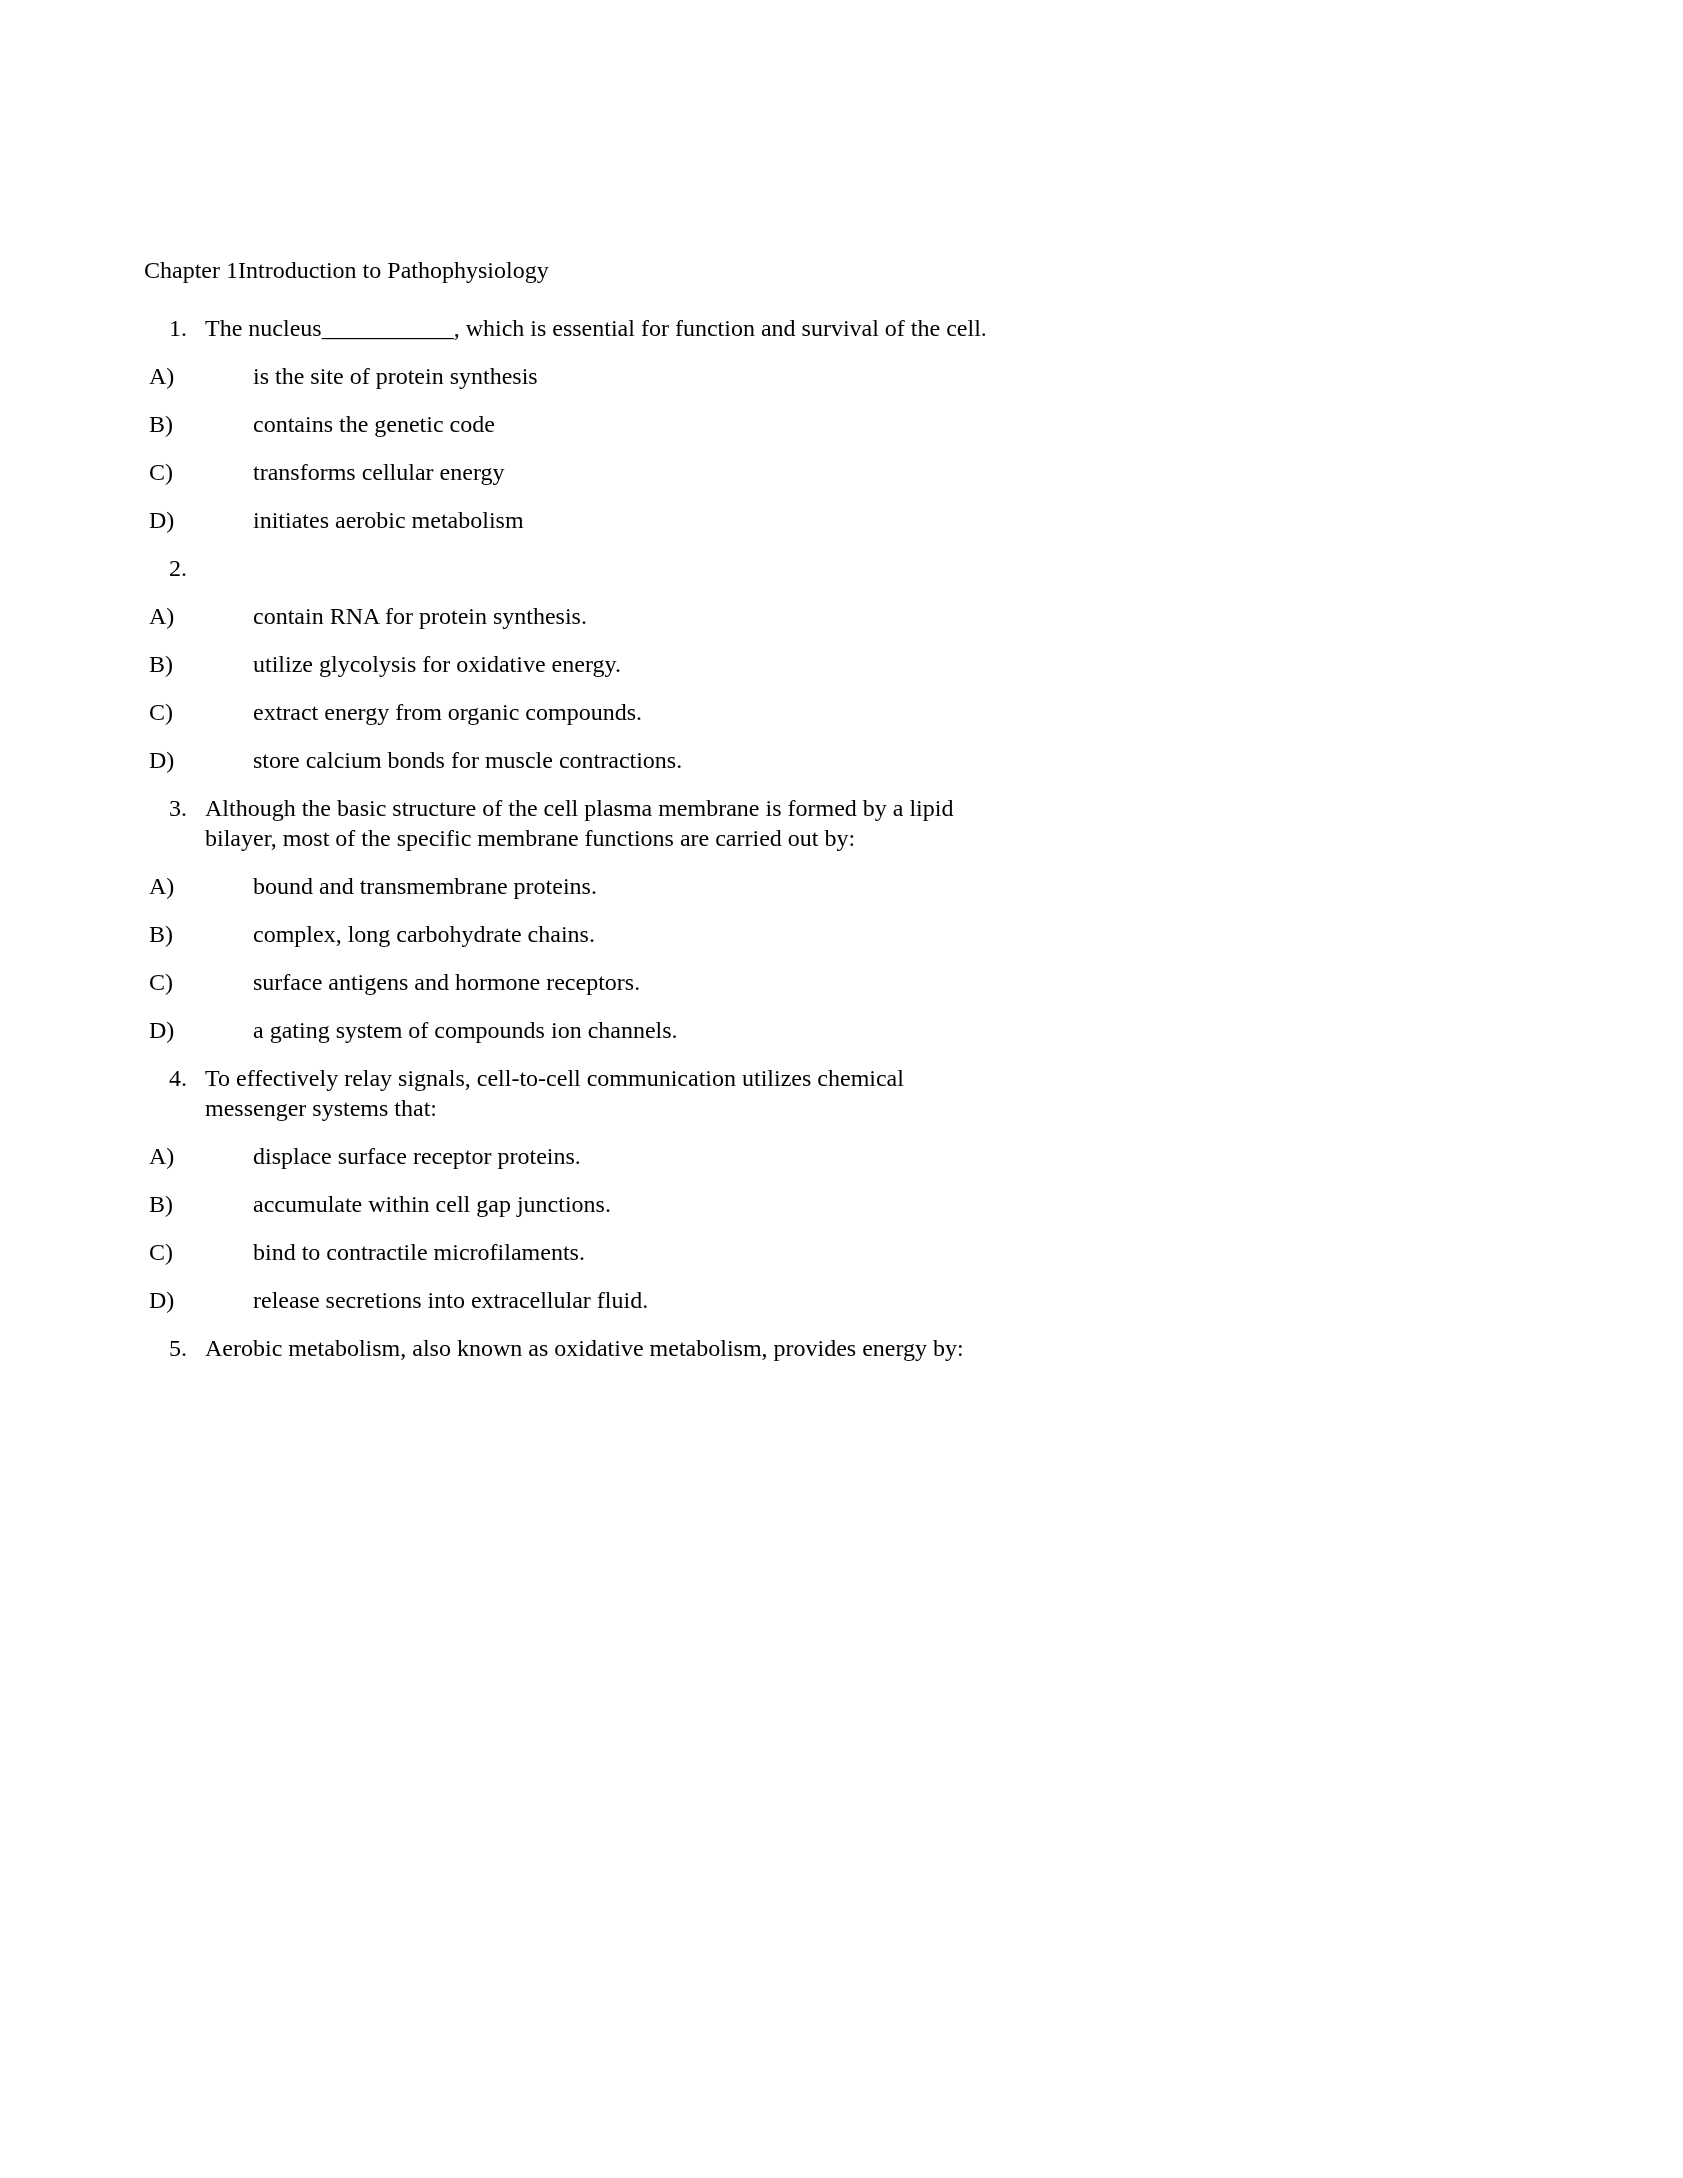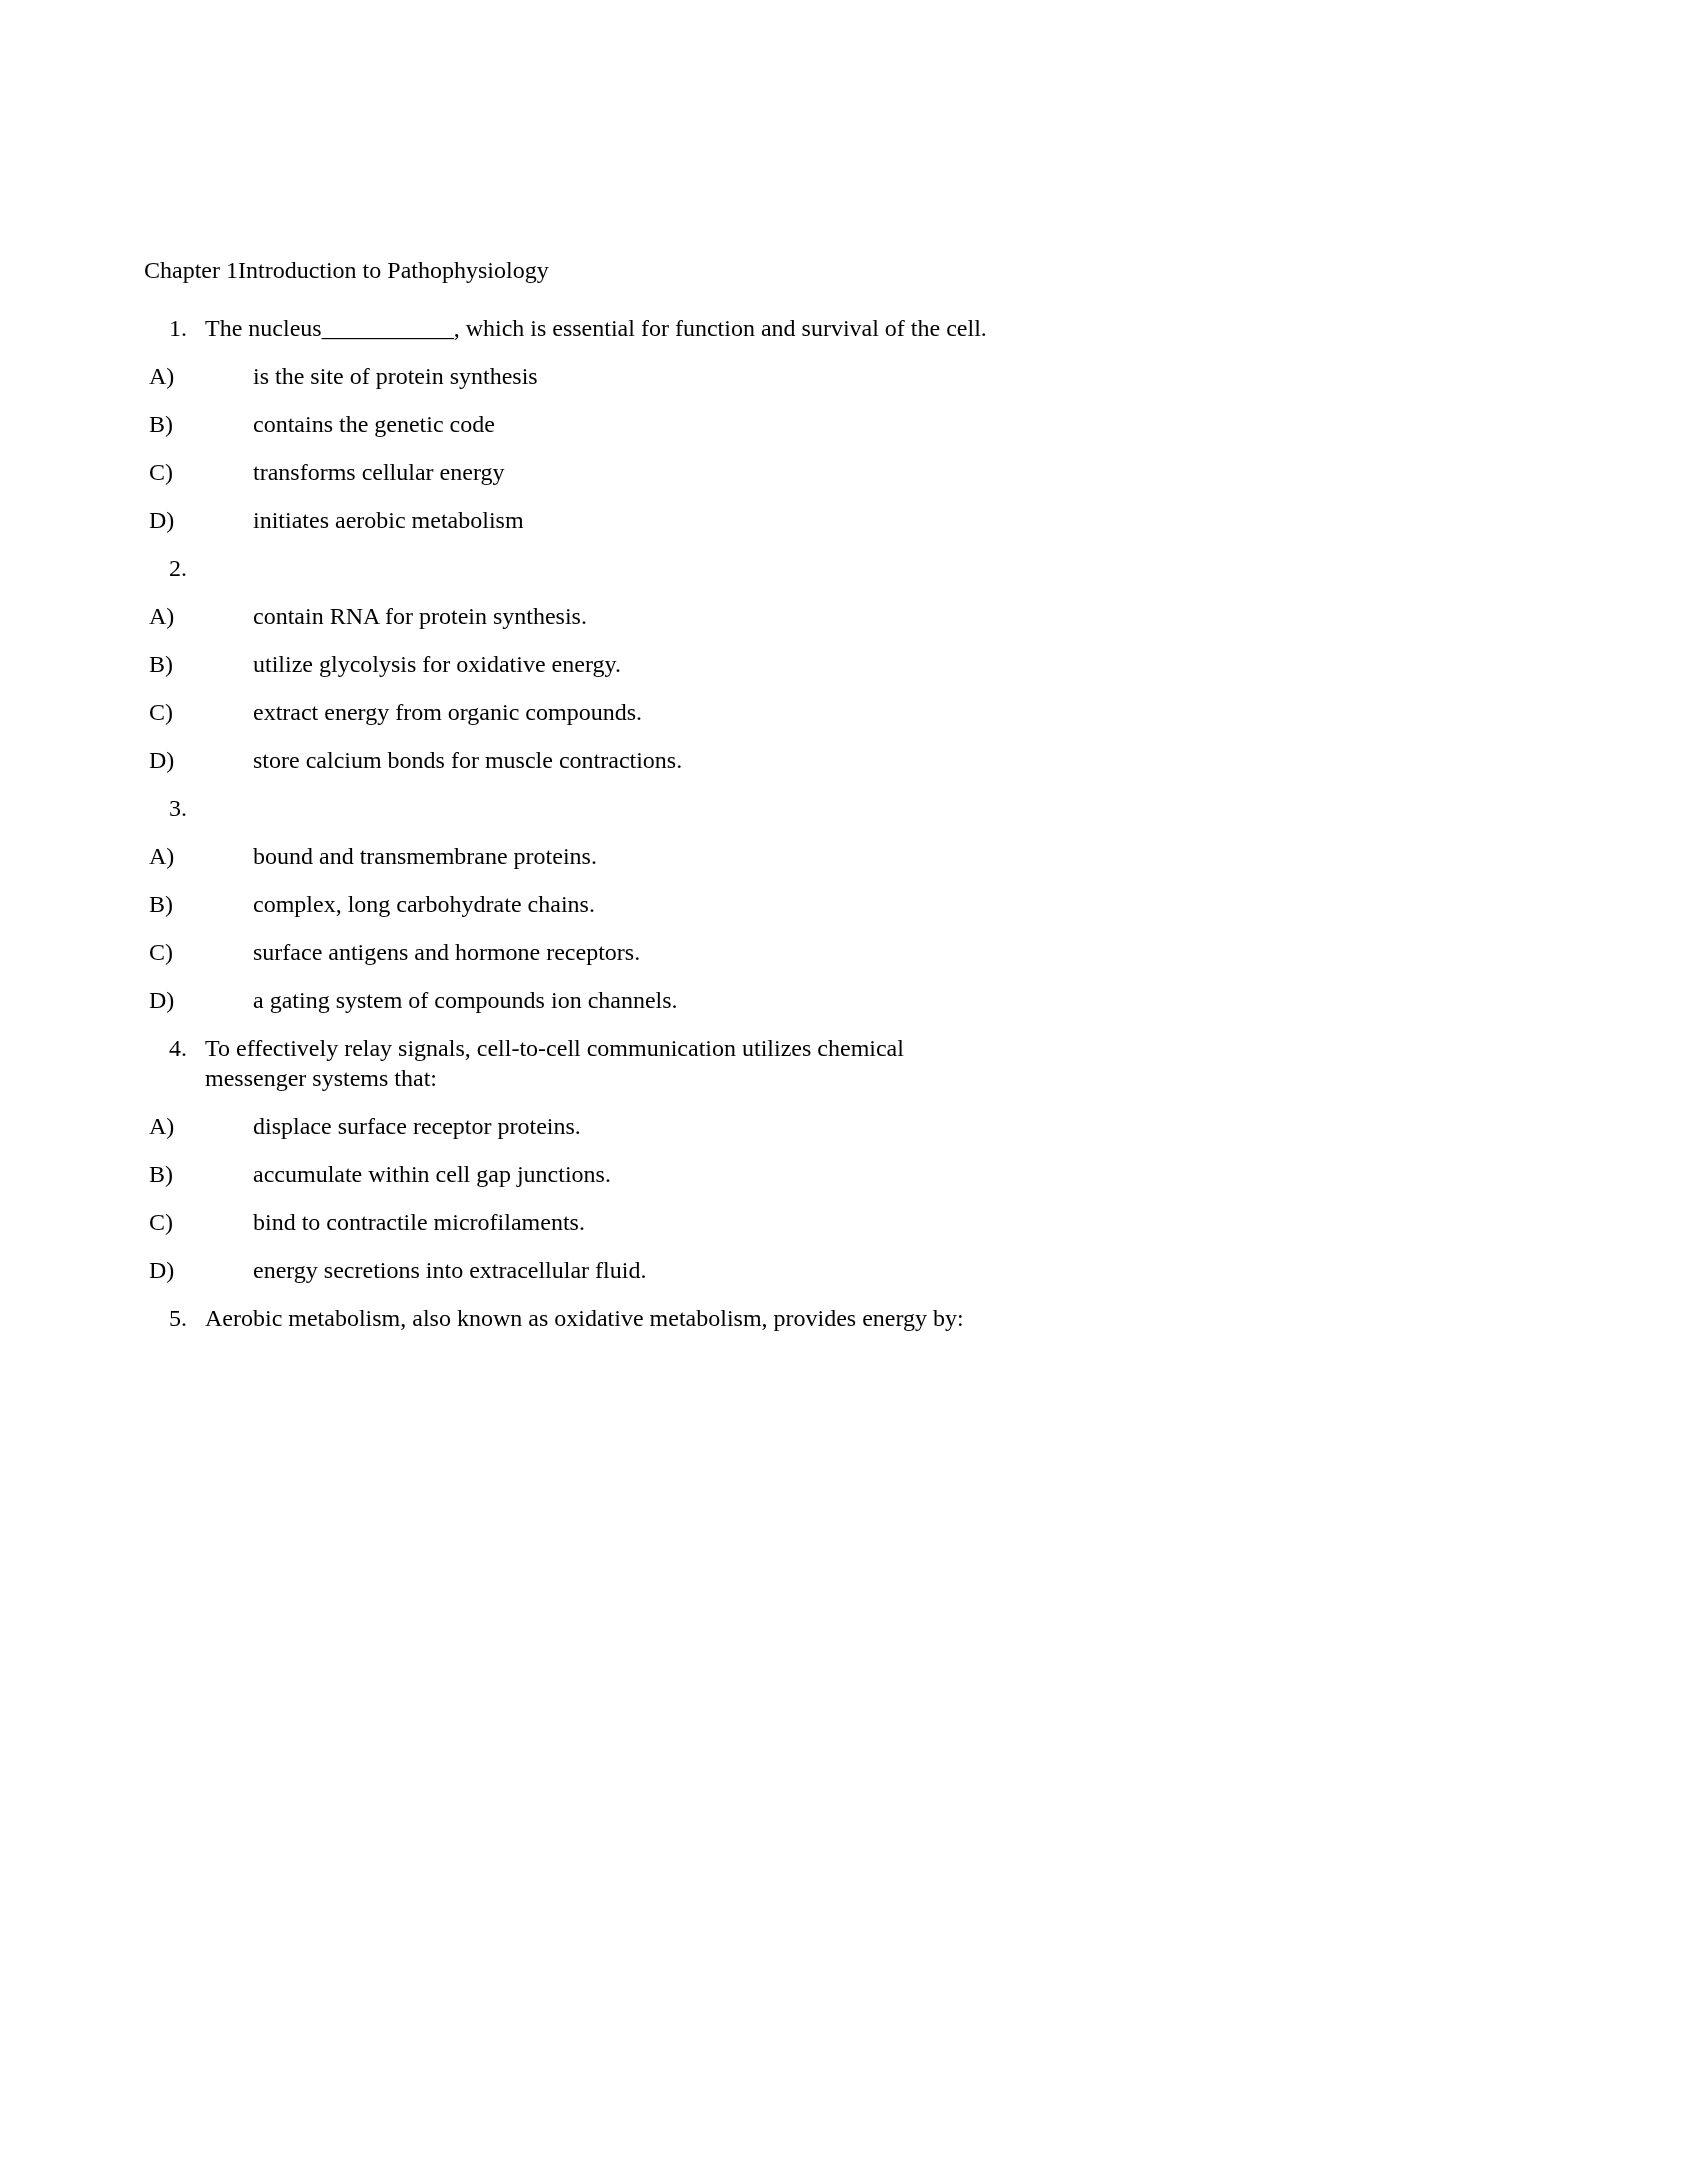--- a/index.html
+++ b/index.html
@@ -88,20 +88,22 @@
     <span class="olabel">C)</span>
     <span class="otext">extract energy from organic compounds.</span>
   </div>
   <div class="option">
     <span class="olabel">D)</span>
     <span class="otext">store calcium bonds for muscle contractions.</span>
   </div>
 
   <div class="question">
     <span class="qnum">3.</span>
+    <span class="qtext">Although the basic structure of the cell plasma membrane is formed by a lipid
+bilayer, most of the specific membrane functions are carried out by:</span>
   </div>
   <div class="option">
     <span class="olabel">A)</span>
     <span class="otext">bound and transmembrane proteins.</span>
   </div>
   <div class="option">
     <span class="olabel">B)</span>
     <span class="otext">complex, long carbohydrate chains.</span>
   </div>
   <div class="option">
@@ -125,21 +127,21 @@
   <div class="option">
     <span class="olabel">B)</span>
     <span class="otext">accumulate within cell gap junctions.</span>
   </div>
   <div class="option">
     <span class="olabel">C)</span>
     <span class="otext">bind to contractile microfilaments.</span>
   </div>
   <div class="option">
     <span class="olabel">D)</span>
-    <span class="otext">energy secretions into extracellular fluid.</span>
+    <span class="otext">release secretions into extracellular fluid.</span>
   </div>
 
   <div class="question">
     <span class="qnum">5.</span>
     <span class="qtext">Aerobic metabolism, also known as oxidative metabolism, provides energy by:</span>
   </div>
 
 </div>
 
 

